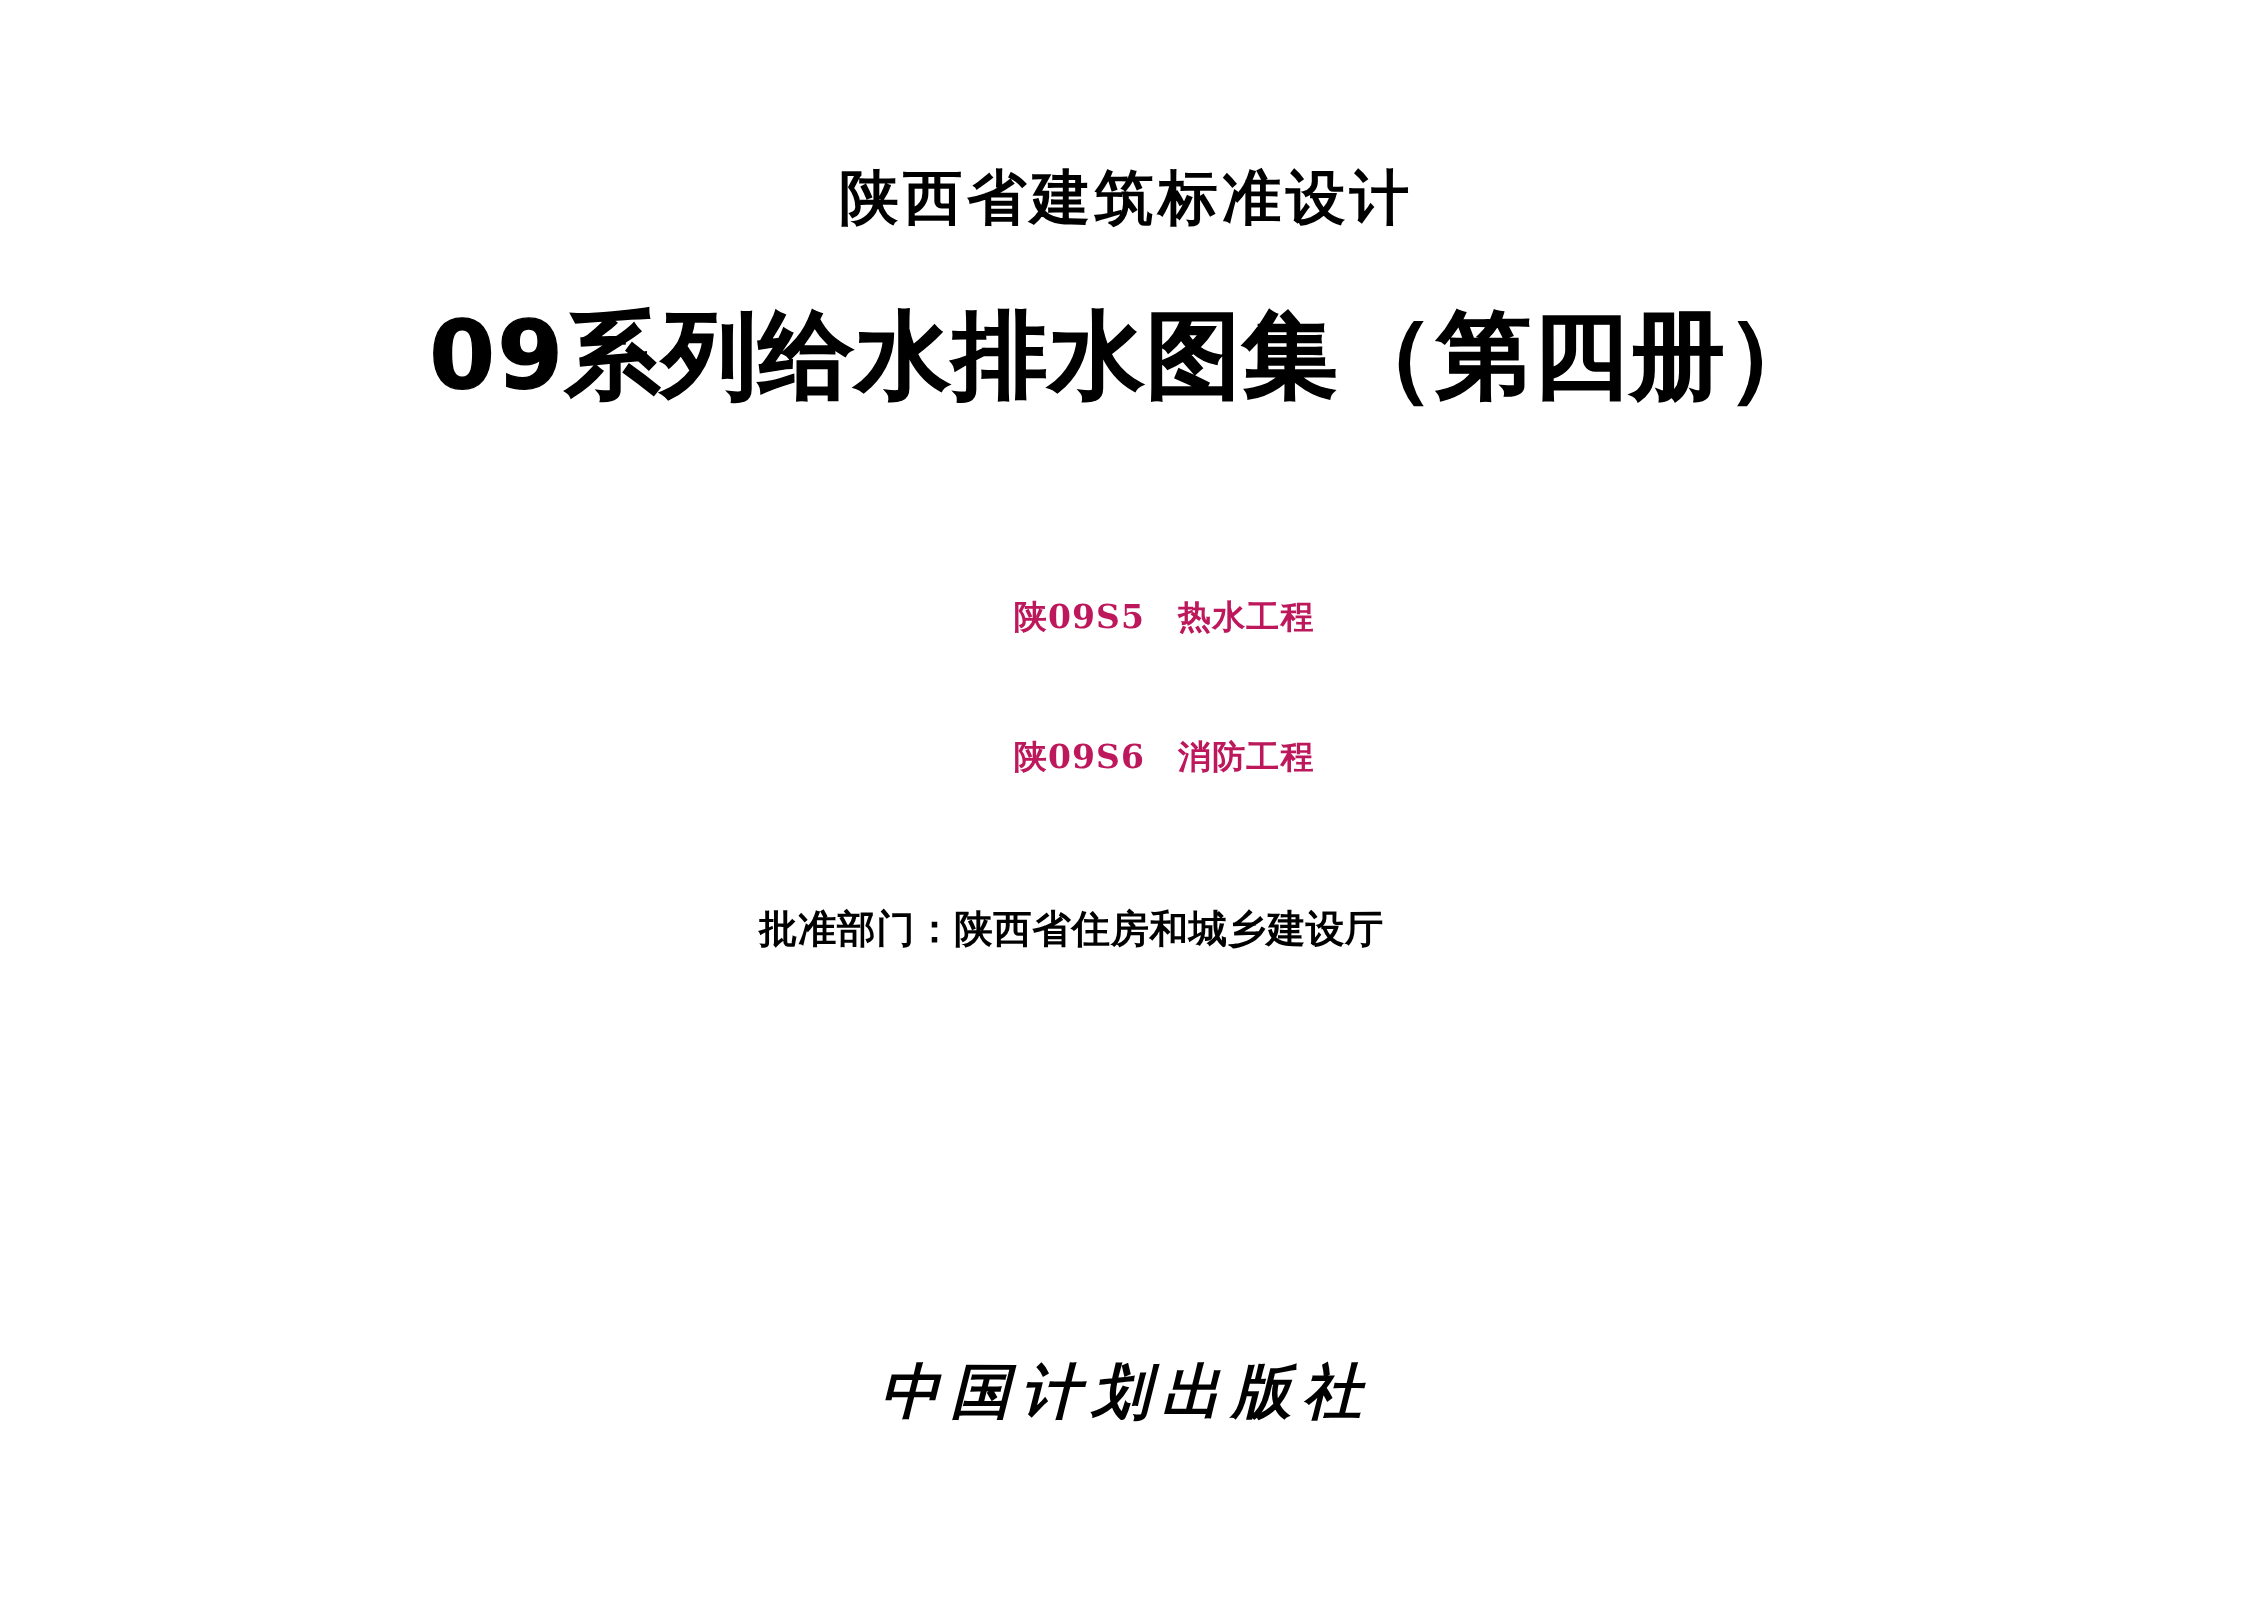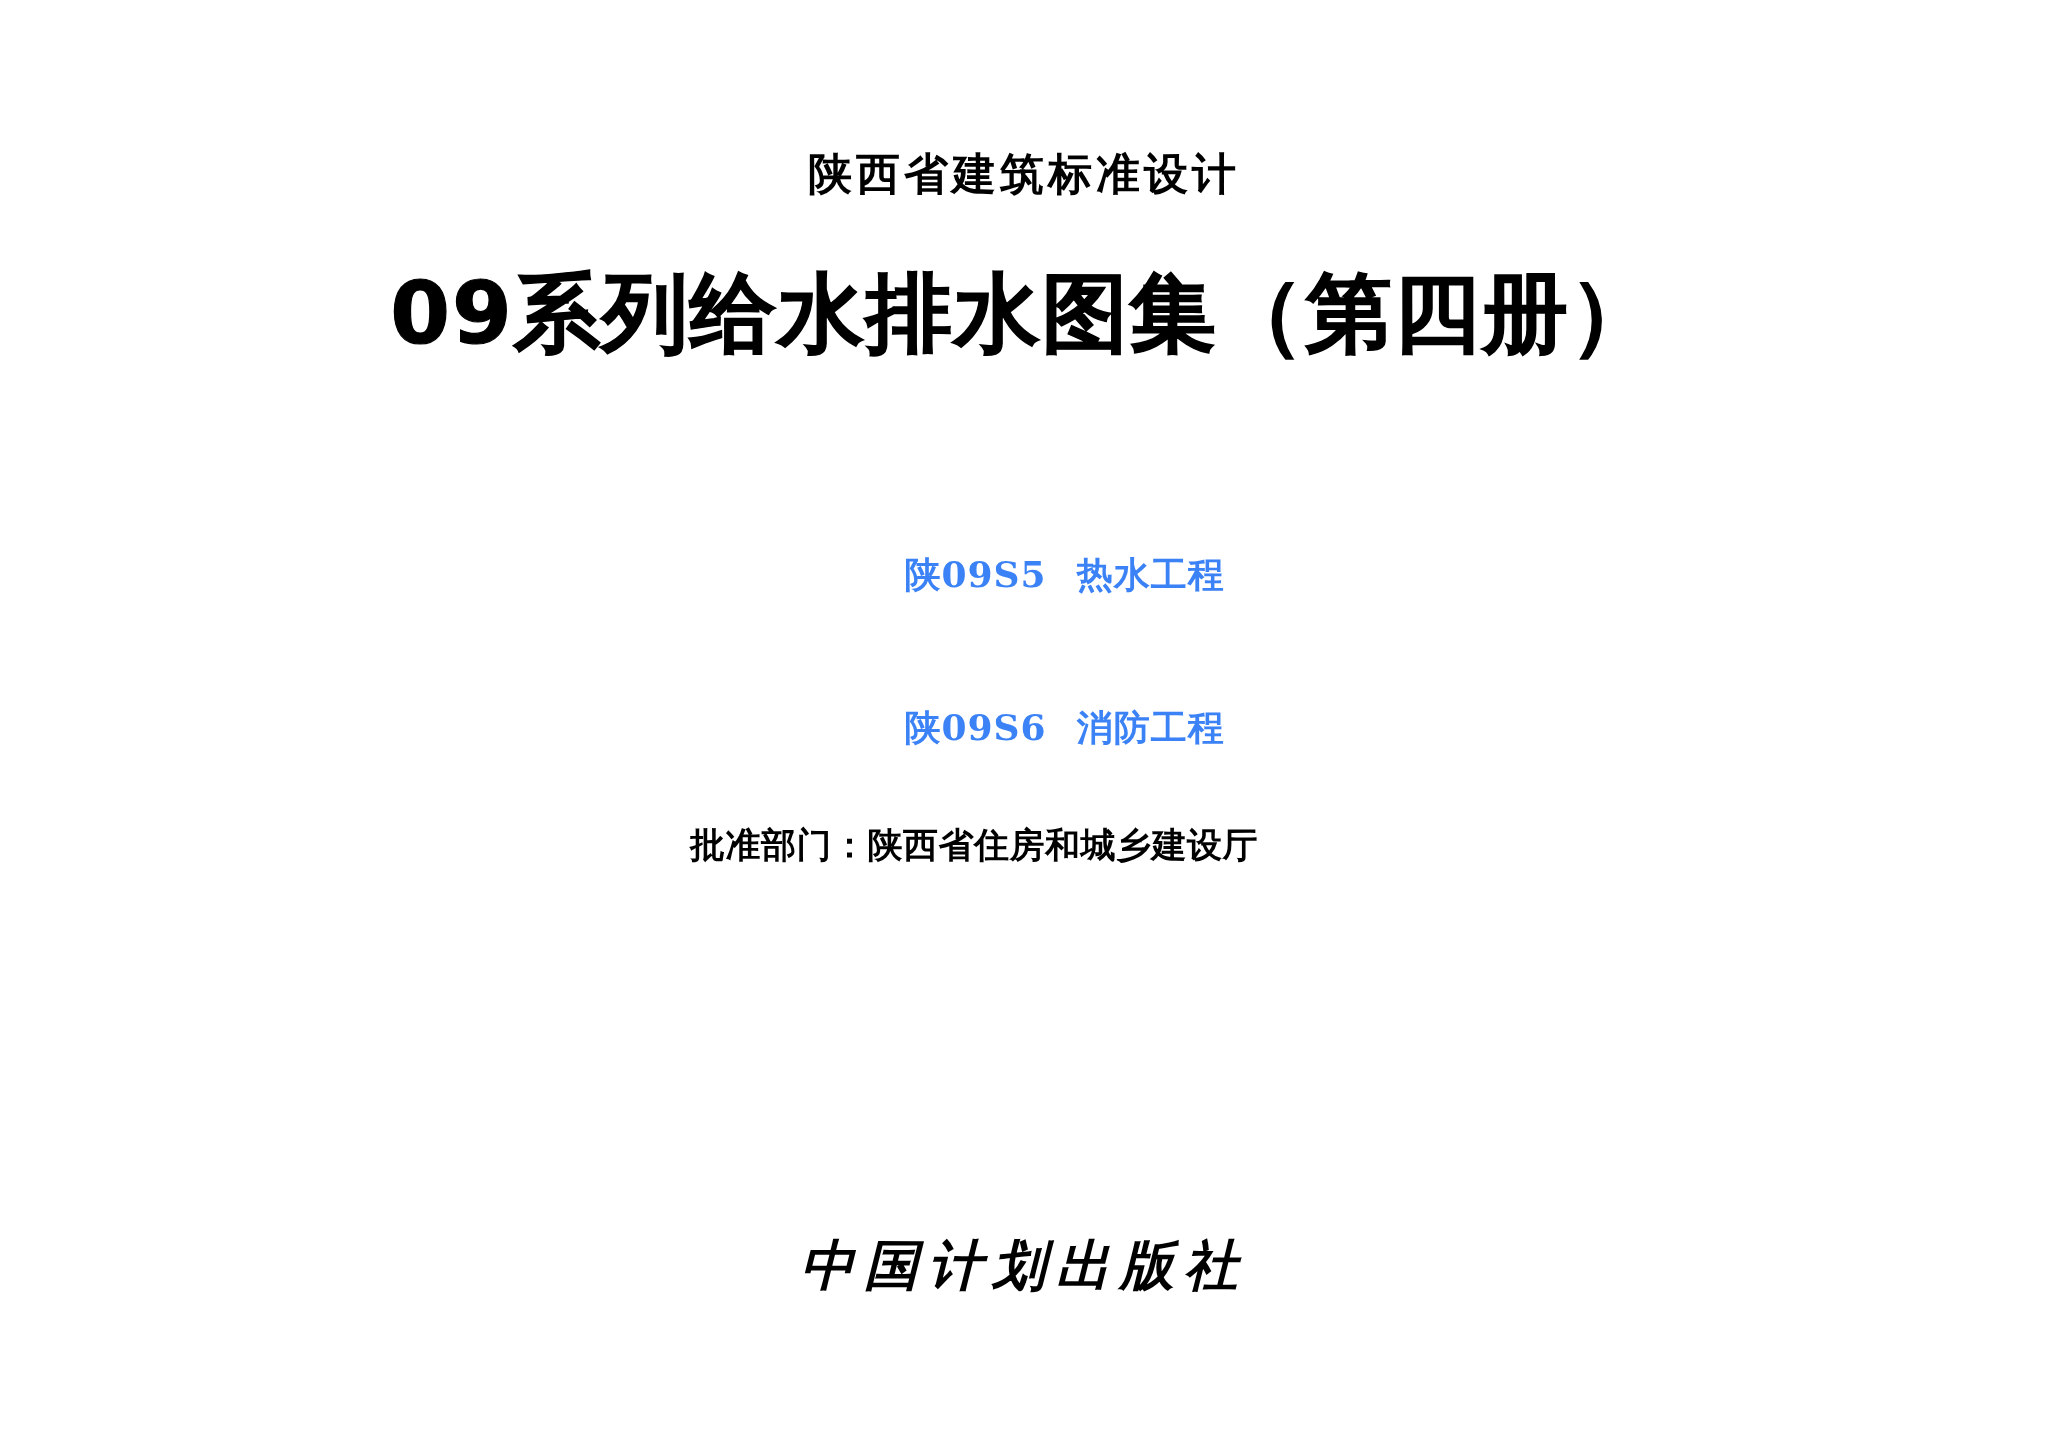--- a/index.html
+++ b/index.html
@@ -28,21 +28,21 @@
     position: absolute;
     left: 0;
     top: 150px;
     width: 100%;
     text-align: center;
   }
 
   .series-label {
     font-family: "DejaVu Sans", "Liberation Sans", sans-serif;
     font-weight: 700;
-    font-size: 44px;
+    font-size: 54px;
     letter-spacing: 4px;
     line-height: 1.1;
     color: #000;
   }
 
   .main-title {
     margin-top: 66px;
     font-family: "DejaVu Sans", "Liberation Sans", sans-serif;
     font-weight: 900;
     font-size: 86px;
@@ -56,24 +56,24 @@
   .volume-list {
     position: absolute;
     left: 0;
     top: 498px;
     width: 100%;
     text-align: center;
   }
   .volume-row {
     font-family: "DejaVu Serif", "Liberation Serif", serif;
     font-weight: 700;
-    font-size: 36px;
+    font-size: 30px;
     line-height: 1.42;
     letter-spacing: 1px;
-    color: #3b82f6;
+    color: #be185d;
     white-space: pre;
   }
   .volume-code {
     font-family: "DejaVu Serif", "Liberation Serif", serif;
     font-weight: 700;
   }
   .volume-name {
     font-family: "DejaVu Sans", "Liberation Sans", sans-serif;
     font-weight: 700;
     margin-left: 30px;

